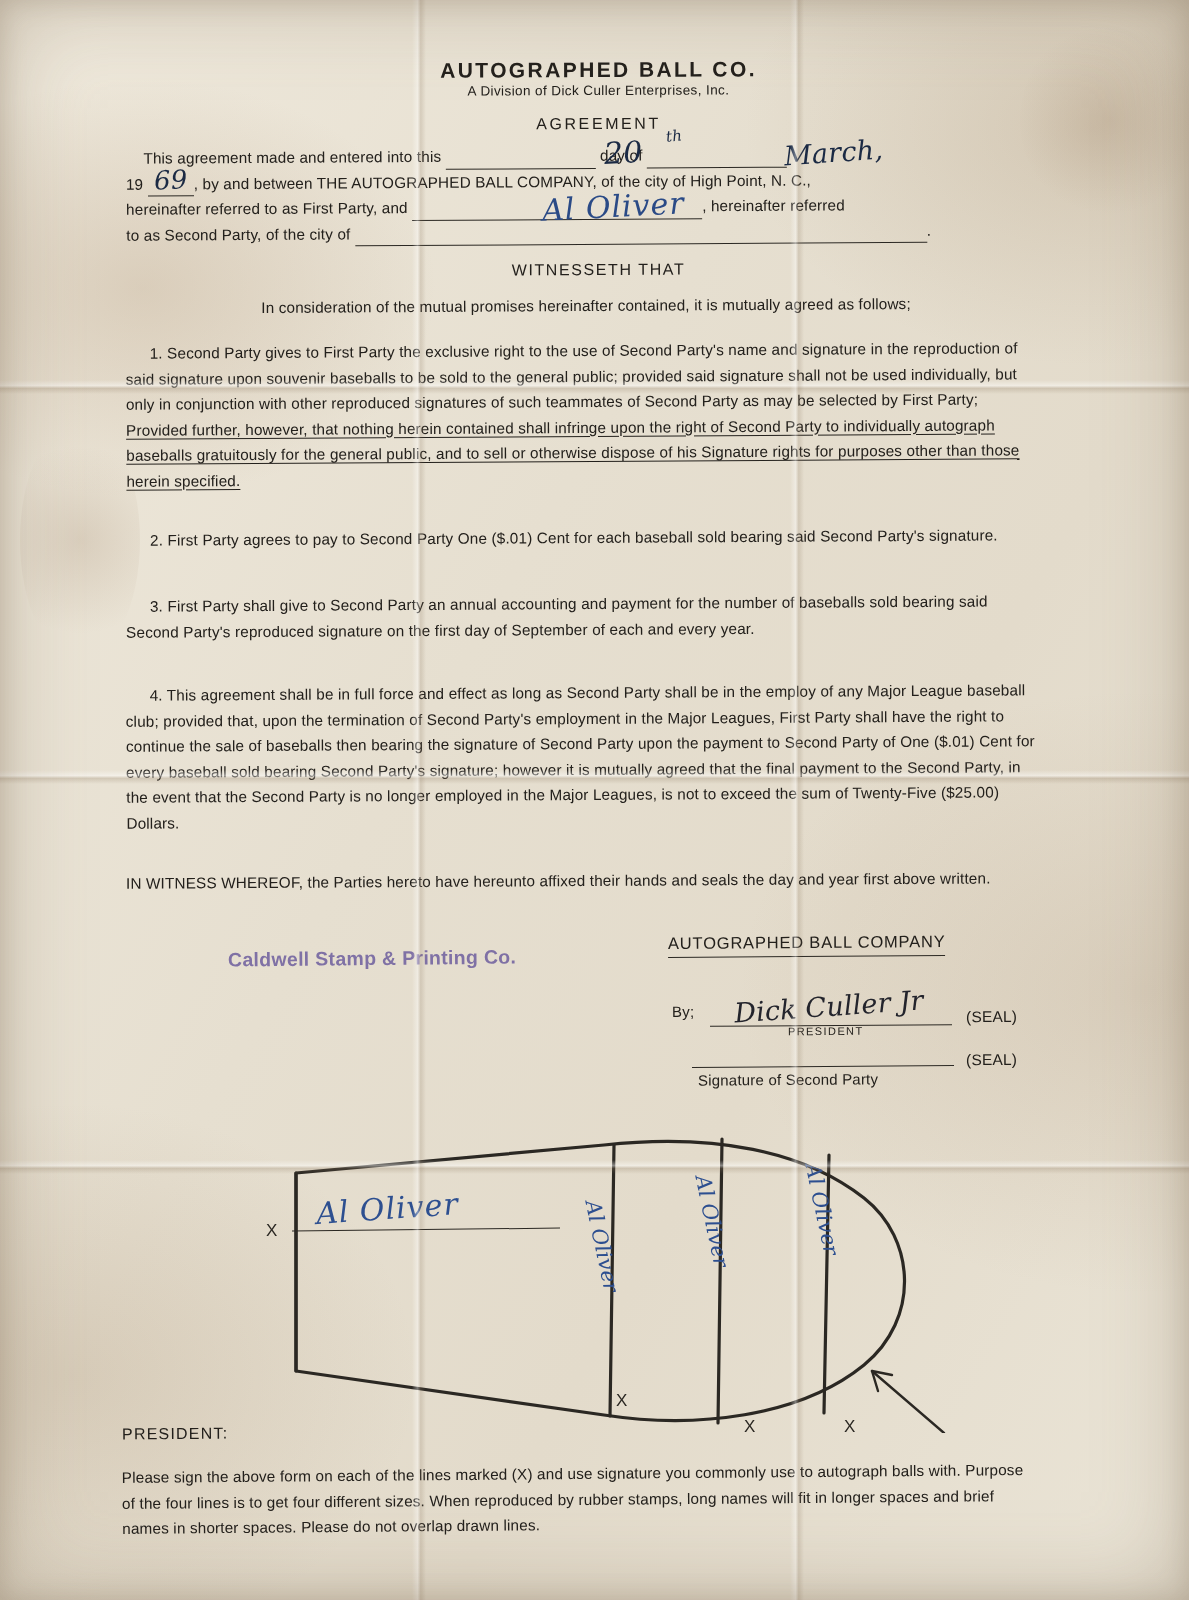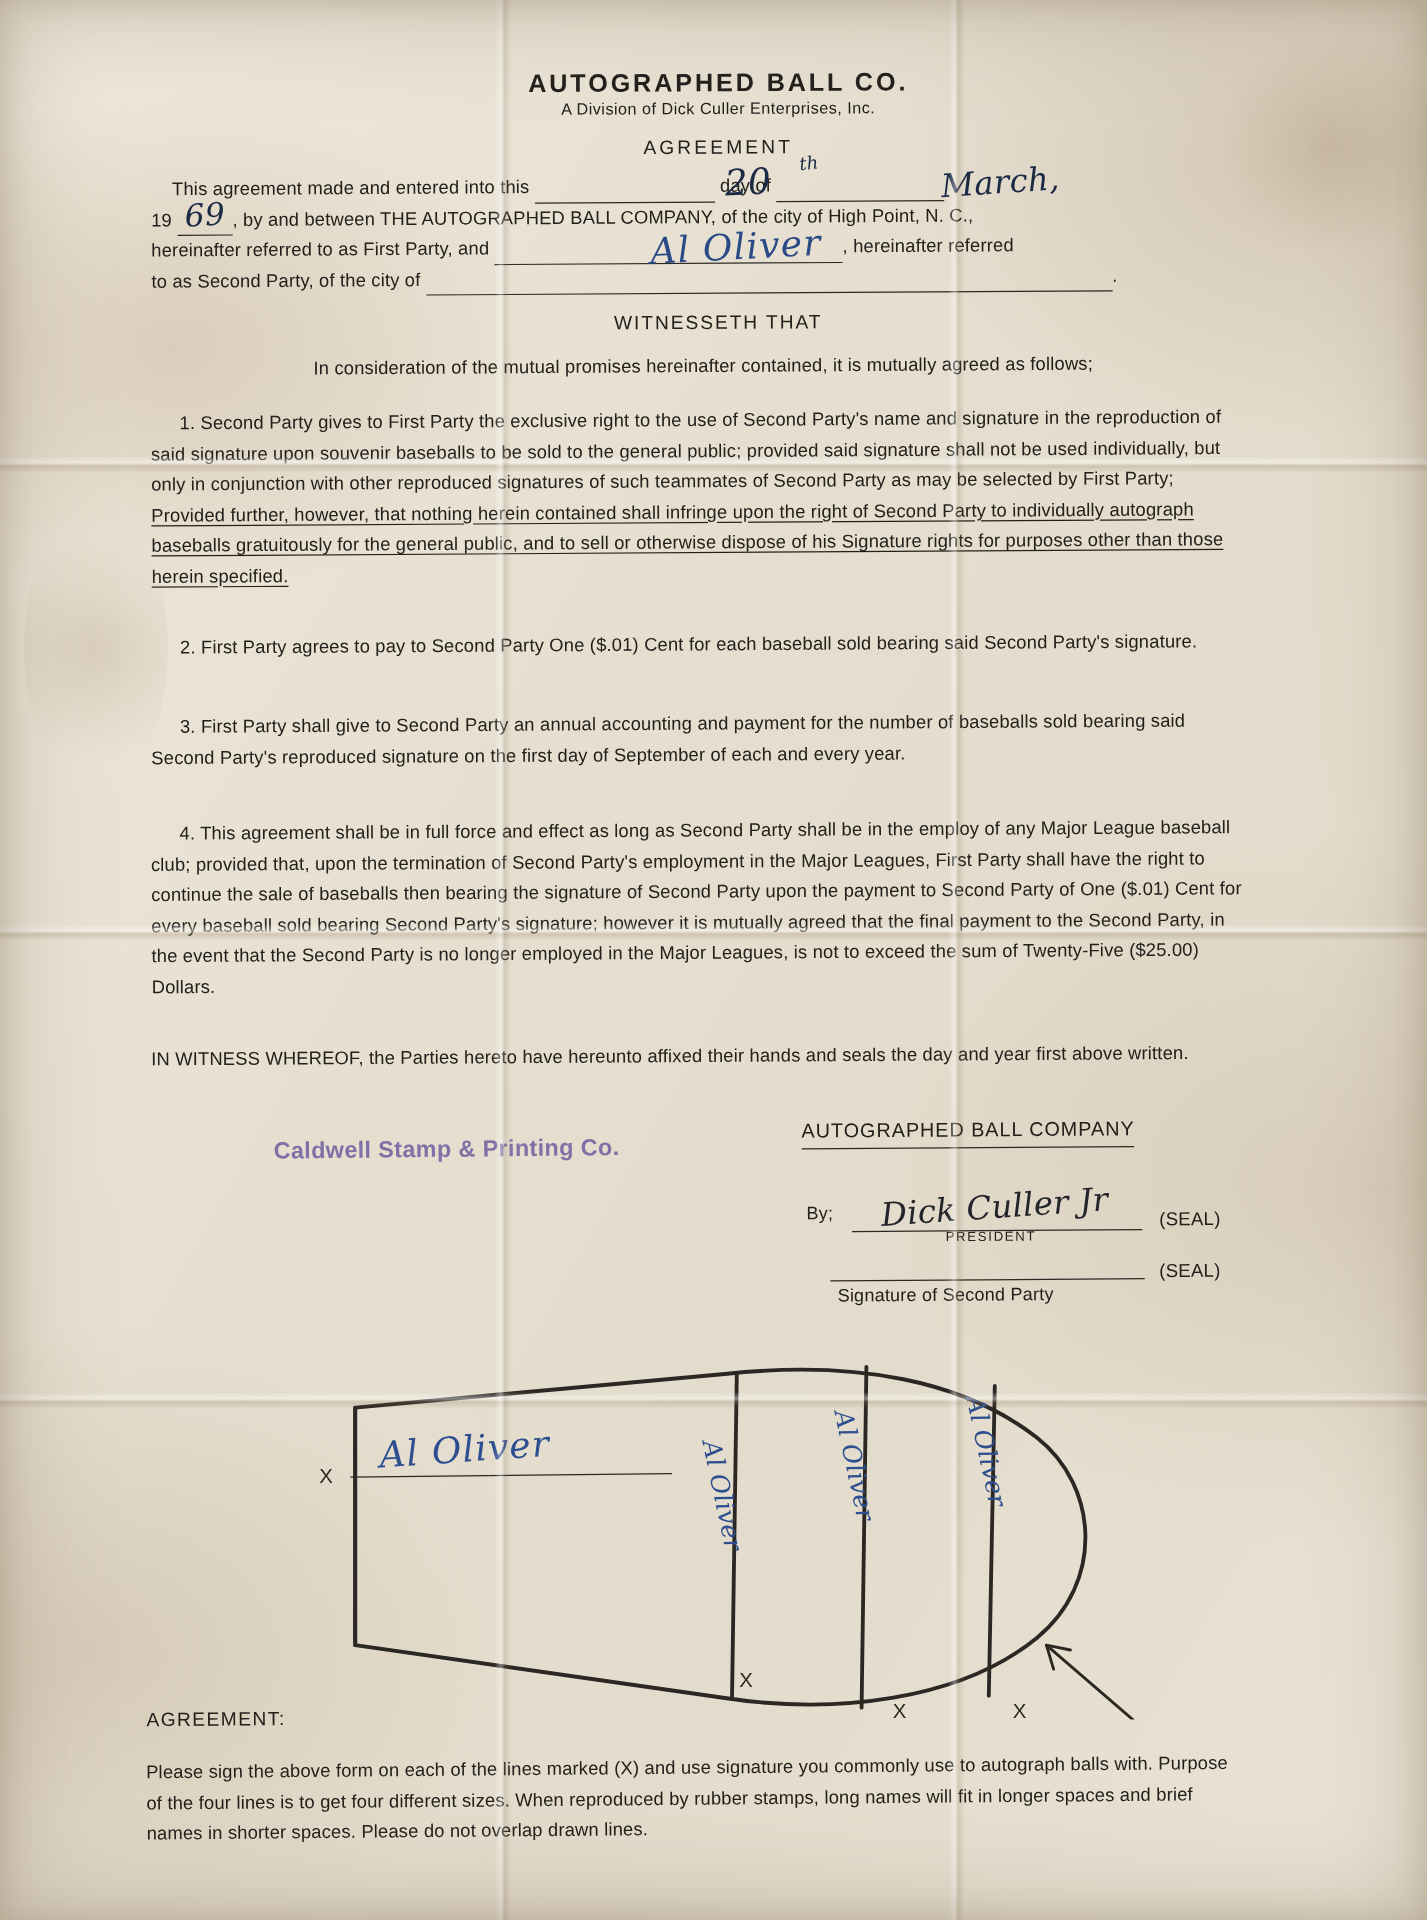--- a/index.html
+++ b/index.html
@@ -353,21 +353,21 @@
     <div class="blk x-mark" style="left:740px; top:1404px;">X</div>
     <div class="blk x-mark" style="left:840px; top:1404px;">X</div>
 
     <div class="blk" style="left:288px; top:1216px; width:268px; border-bottom:1.6px solid #2b2823; transform:rotate(-0.6deg);"></div>
 
     <div class="sig-blue sig-a">Al Oliver</div>
     <div class="sig-blue sig-b">Al Oliver</div>
     <div class="sig-blue sig-c">Al Oliver</div>
     <div class="sig-blue sig-d">Al Oliver</div>
 
-    <div class="blk important-title">AGREEMENT:</div>
+    <div class="blk important-title">PRESIDENT:</div>
     <div class="blk important-body body-text">Please sign the above form on each of the lines marked (X) and use signature you commonly use to autograph balls with.  Purpose of the four lines is to get four different sizes.  When reproduced by rubber stamps, long names will fit in longer spaces and brief names in shorter spaces.  Please do not overlap drawn lines.</div>
 
   </div>
 
   <div class="crease-h" style="top:380px;"></div>
   <div class="crease-h" style="top:770px;"></div>
   <div class="crease-h" style="top:1160px;"></div>
   <div class="crease-v" style="left:412px;"></div>
   <div class="crease-v" style="left:790px;"></div>
   <div class="smudge" style="left:20px; top:420px; width:120px; height:240px;"></div>

